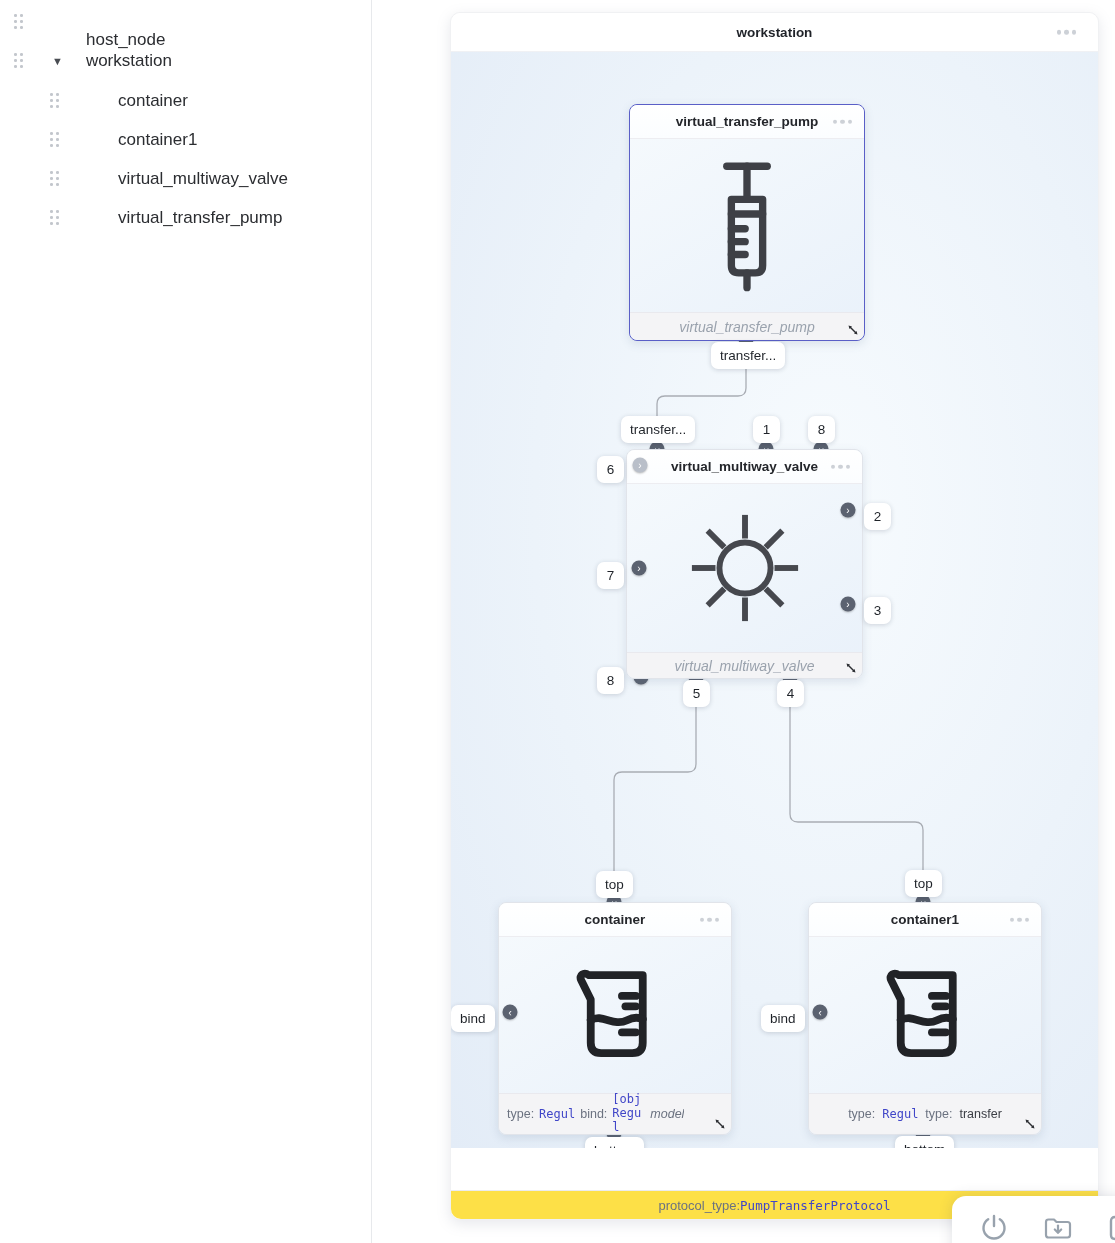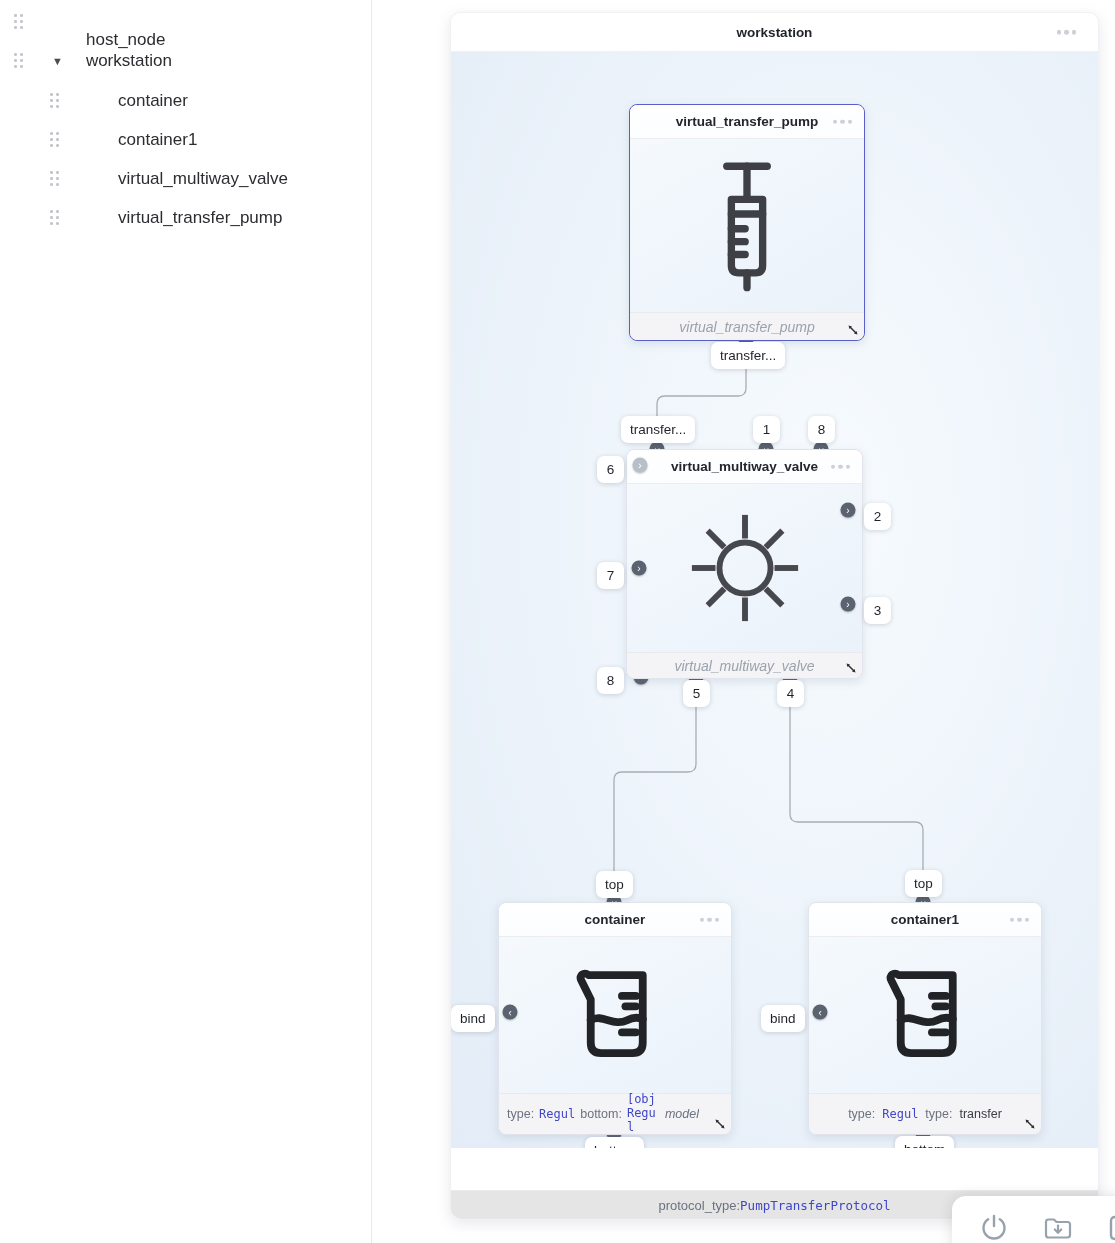--- a/index.html
+++ b/index.html
@@ -20,21 +20,21 @@
   .panel{position:absolute;left:450px;top:12px;width:647px;height:1206px;
     background:#fff;border-radius:10px;border:1px solid #f0f1f3;
     box-shadow:0 4px 14px rgba(120,130,150,.18);display:flex;flex-direction:column;}
   .panel-header{height:38px;flex:0 0 38px;position:relative;display:flex;align-items:center;
     justify-content:center;background:#fff;border-bottom:1px solid #f0f1f4;border-radius:10px 10px 0 0;}
   .panel-title{font-weight:bold;font-size:13.5px;color:#1f2228;}
   .ellipsis{position:absolute;right:22px;top:50%;transform:translateY(-50%);display:flex;gap:3px;}
   .ellipsis i{width:4.5px;height:4.5px;border-radius:50%;background:#cdd1d7;display:block;}
   .canvas{position:relative;flex:1;overflow:hidden;
     background:radial-gradient(ellipse at 58% 42%, #f7fbfe 0%, #ecf3fa 55%, #e3ecf7 100%);}
-  .panel-footer{height:28px;flex:0 0 28px;background:#e5e5e5;border-top:1px solid #ebebee;
+  .panel-footer{height:28px;flex:0 0 28px;background:#fde047;border-top:1px solid #ebebee;
     border-radius:0 0 10px 10px;display:flex;align-items:center;justify-content:center;margin-top:42px;}
   .pf-label{font-size:13px;color:#6b7280;}
   .mono-val{font-family:"DejaVu Sans Mono", monospace;font-size:12.5px;color:#4046c8;}
   
   .edges{position:absolute;left:0;top:0;z-index:1;}
   
   .port-dot{position:absolute;width:15px;height:15px;border-radius:50%;background:#5b6270;
     color:#fff;display:flex;align-items:center;justify-content:center;
     transform:translate(-50%,-50%);box-shadow:0 1px 2px rgba(0,0,0,.25);}
   .port-dot span{font-size:10px;line-height:1;display:block;}
@@ -321,21 +321,21 @@
             <path d="M68,38 H84"></path>
             <path d="M72,50 H84"></path>
             <path d="M68,80 H84"></path>
           </g>
         </svg>
       </div>
       <div class="node-footer" style="height:40px;flex:0 0 40px;">
         <div class="fields">
           <span class="f-label">type:</span>
           <span class="f-val clip1">Regul</span>
-          <span class="f-label">bottom:</span>
+          <span class="f-label">bind:</span>
           <span class="f-val clip2">[obj Regul</span>
           <span class="f-label clipL">model</span>
         </div>
         <svg class="resize-icon" width="12" height="12" viewBox="0 0 12 12">
           <g stroke="#2b2d31" stroke-width="1.4" fill="#2b2d31">
             <line x1="3" y1="3" x2="9" y2="9"></line>
             <path d="M1.5,1.5 L5,2.5 L2.5,5 Z" stroke="none"></path>
             <path d="M10.5,10.5 L7,9.5 L9.5,7 Z" stroke="none"></path>
           </g>
         </svg>

